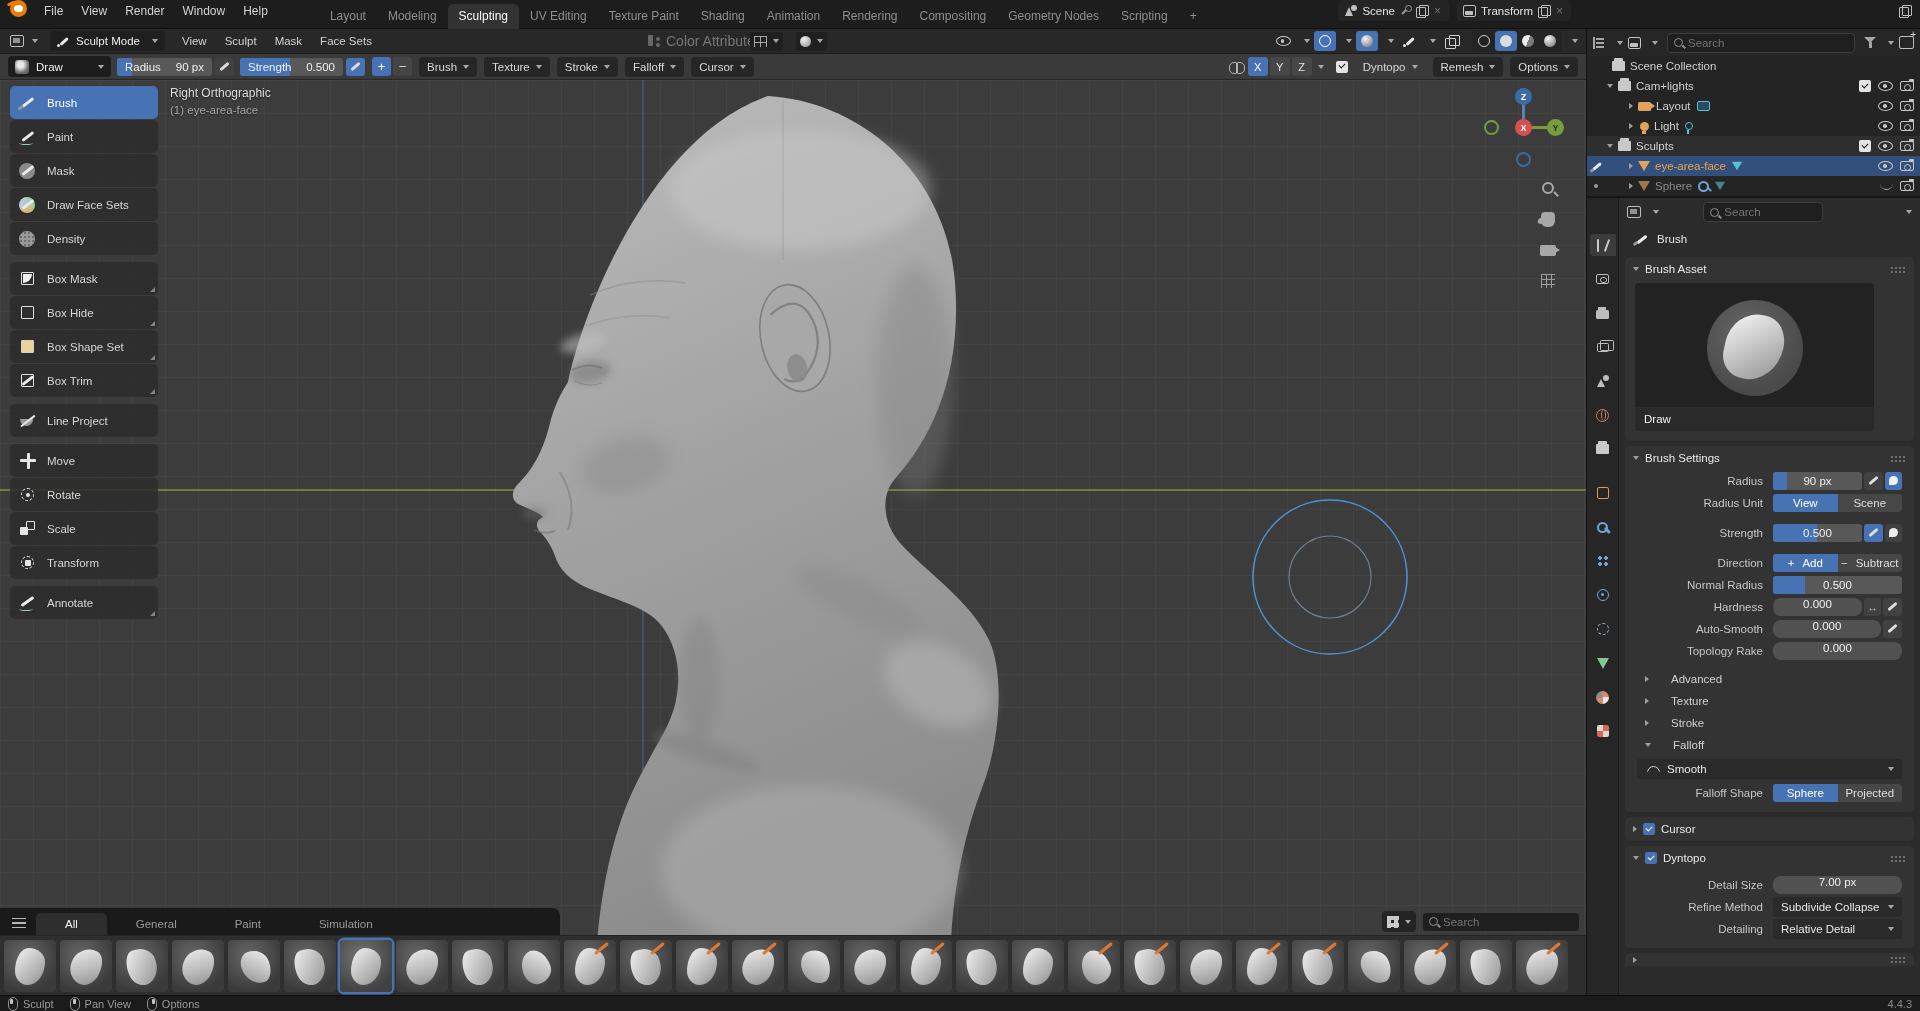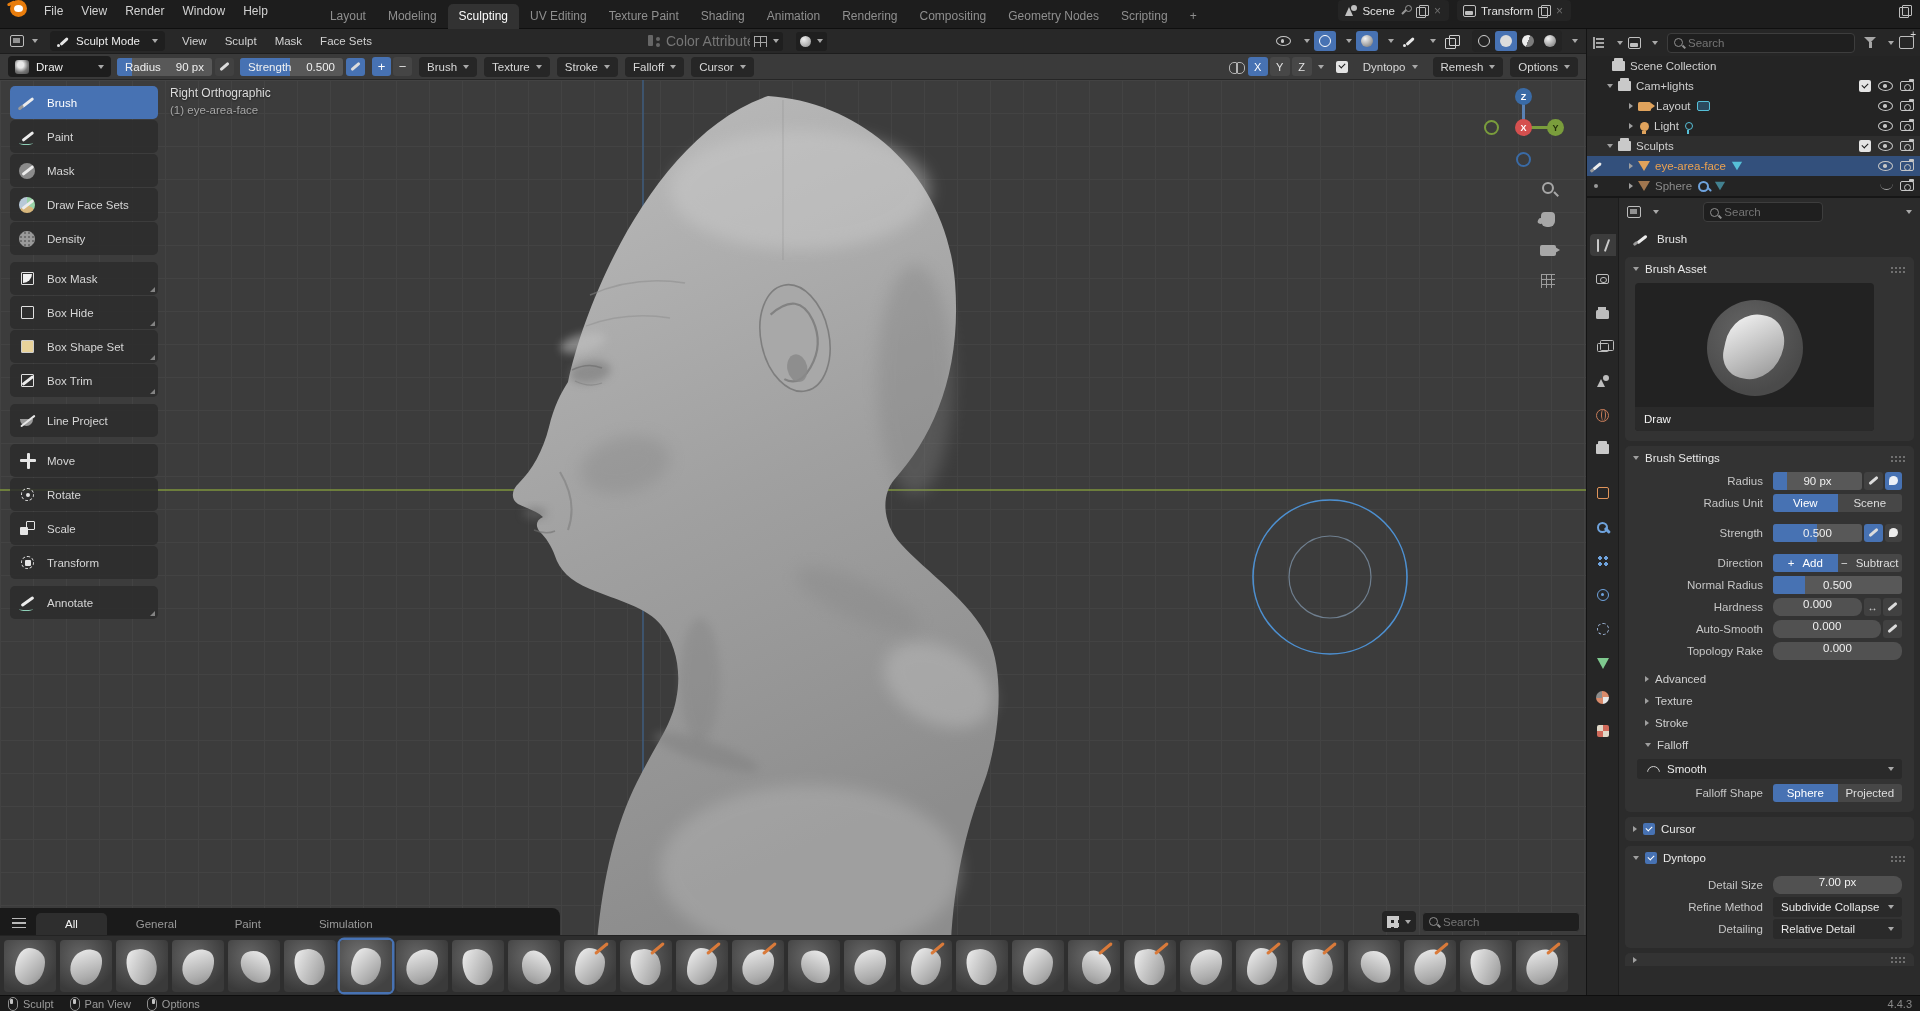--- a/index.html
+++ b/index.html
@@ -256,21 +256,21 @@
 .p-header .searchbox{width:120px;margin:0 auto}
 .p-opts{margin-left:auto}
 .breadcrumb{display:flex;align-items:center;gap:8px;height:26px;padding:0 10px;font-size:11.5px;color:#e4e4e4}
 .bbrush{width:16px;height:14px;position:relative}
 .bbrush::before{content:"";position:absolute;left:3px;top:6px;width:12px;height:3px;background:#ececec;border-radius:1.5px;transform:rotate(-38deg)}
 .bbrush::after{content:"";position:absolute;left:0;top:10px;width:5px;height:3px;background:#9a9a9a;border-radius:1.5px;transform:rotate(-38deg)}
 .panel{background:#333333;border-radius:5px;margin:5px 2px;padding-bottom:8px}
 .panel.collapsed{padding-bottom:0}
 .panel-h{height:24px;display:flex;align-items:center;gap:6px;padding:0 8px;font-size:11.5px;color:#e8e8e8}
 .panel-h .grip{margin-left:auto}
-.subcol{height:22px;display:flex;align-items:center;gap:6px;padding:0 20px;font-size:11.5px;color:#d0d0d0;cursor:pointer}
+.subcol{height:22px;display:flex;align-items:center;gap:22px;padding:0 20px;font-size:11.5px;color:#d0d0d0;cursor:pointer}
 .prow{display:flex;align-items:center;height:22px;padding:0 12px 0 0}
 .plabel{width:148px;text-align:right;padding-right:10px;font-size:11.5px;color:#c6c6c6;flex:none}
 .pwidget{flex:1;display:flex;align-items:center;gap:2px}
 .pwidget .slider,.pwidget .valfield,.pwidget .seg{flex:1}
 .sidebtn{width:17px;height:18px;background:#414141;border-radius:3px;display:flex;align-items:center;justify-content:center;color:#d8d8d8;font-size:10px;flex:none;cursor:pointer}
 .brushszbtn{width:17px;height:18px;background:#4772b3;border-radius:3px;position:relative;flex:none;cursor:pointer}
 .brushszbtn::after{content:"";position:absolute;left:4px;top:4px;width:9px;height:9px;border-radius:50% 50% 50% 0;background:#fff;opacity:.9}
 .assetprev{margin:2px 10px;background:#222;border-radius:4px;height:148px;position:relative;overflow:hidden}
 .bigswirl{position:absolute;left:50%;top:44%;transform:translate(-50%,-50%);width:96px;height:96px;border-radius:50%;background:radial-gradient(circle at 42% 35%,#666,#4a4a4a 70%)}
 .bigswirl::after{content:"";position:absolute;left:18px;top:14px;width:58px;height:66px;background:linear-gradient(140deg,#fafafa,#b5b5b5 65%,#909090);border-radius:58% 42% 60% 40%/55% 45% 62% 38%;transform:rotate(12deg)}

